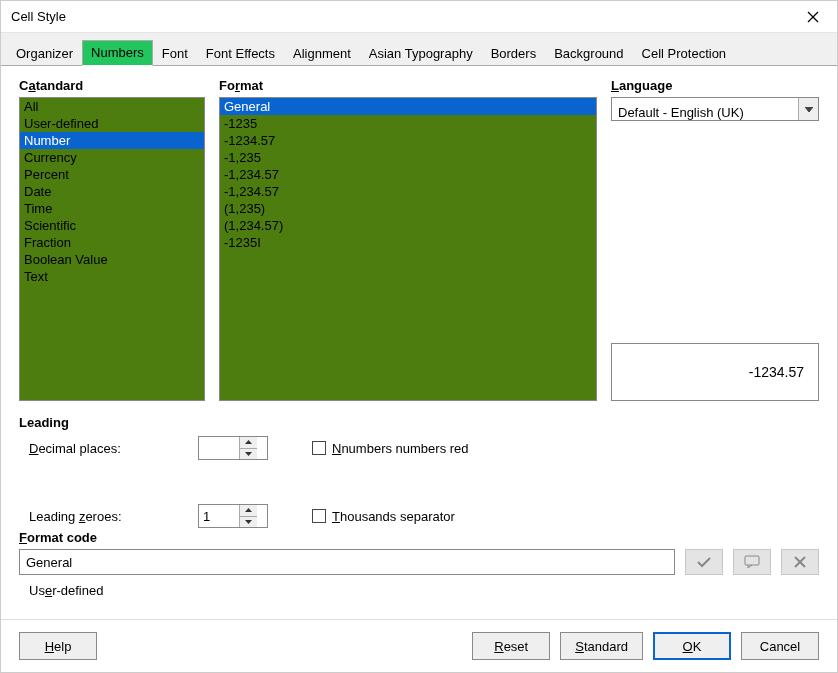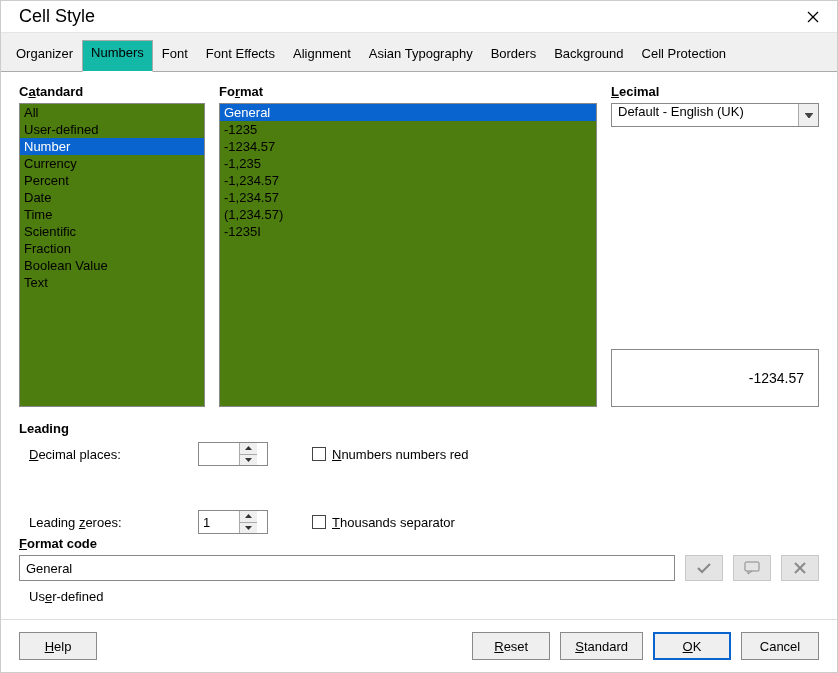--- a/index.html
+++ b/index.html
@@ -21,50 +21,49 @@
   .titlebar {
     height: 32px;
     display: flex;
     align-items: center;
     padding: 0 4px 0 10px;
     background: #fff;
     border-bottom: 1px solid #e5e5e5;
   }
   .titlebar-title {
     flex: 1;
-    font-size: 18px;
-    margin-left: 8px;
+    font-size: 13px;
   }
   .titlebar-close {
     width: 40px;
     height: 28px;
     display: flex;
     align-items: center;
     justify-content: center;
     cursor: pointer;
   }
   .titlebar-close svg { width: 12px; height: 12px; stroke: #000; stroke-width: 1.2; }
   .tabs-row {
     display: flex;
     align-items: flex-end;
     background: #f0f0f0;
     border-bottom: 1px solid #aaa;
     padding: 6px 6px 0 6px;
   }
   .tab {
-    padding: 4px 8px 11px 8px;
+    padding: 4px 8px 5px 8px;
     border: 1px solid transparent;
     border-bottom: none;
     cursor: pointer;
     font-size: 13px;
     position: relative;
     bottom: -1px;
   }
   .tab.active {
-    background: #14b8a6;
+    background: #22c55e;
     border-color: #aaa;
     border-bottom: 1px solid #fff;
   }
   .content {
     flex: 1;
     padding: 12px 18px 6px 18px;
     display: flex;
     flex-direction: column;
   }
   .top-grid {
@@ -94,21 +93,21 @@
     color: #fff;
   }
   .lang-col {
     display: flex;
     flex-direction: column;
   }
   .dropdown {
     border: 1px solid #888;
     height: 24px;
     display: flex;
-    align-items: flex-start;
+    align-items: flex-end;
     background: #fff;
   }
   .dropdown-text {
     flex: 1;
     padding: 0 6px;
     white-space: nowrap;
     overflow: hidden;
   }
   .dropdown-btn {
     width: 20px;
@@ -280,28 +279,29 @@
         <div class="section-heading">
           <span>Fo</span><span class="u">r</span><span>mat</span>
         </div>
         <div class="listbox">
           <div class="list-item selected">General</div>
           <div class="list-item">-1235</div>
           <div class="list-item">-1234.57</div>
           <div class="list-item">-1,235</div>
           <div class="list-item">-1,234.57</div>
           <div class="list-item">-1,234.57</div>
+          <div class="list-item">(1,235)</div>
           <div class="list-item">(1,234.57)</div>
           <div class="list-item">-1235I</div>
         </div>
       </div>
 
       <div class="lang-col">
         <div class="section-heading">
-          <span></span><span class="u">L</span><span>ecimal</span>
+          <span></span><span class="u">L</span><span>anguage</span>
         </div>
         <div class="dropdown">
           <div class="dropdown-text">Default - English (UK)</div>
           <div class="dropdown-btn">
             <svg viewBox="0 0 8 5">
                 <polygon points="0,0 8,0 4,5"></polygon>
               </svg>
           </div>
         </div>
         <div class="preview-box">

